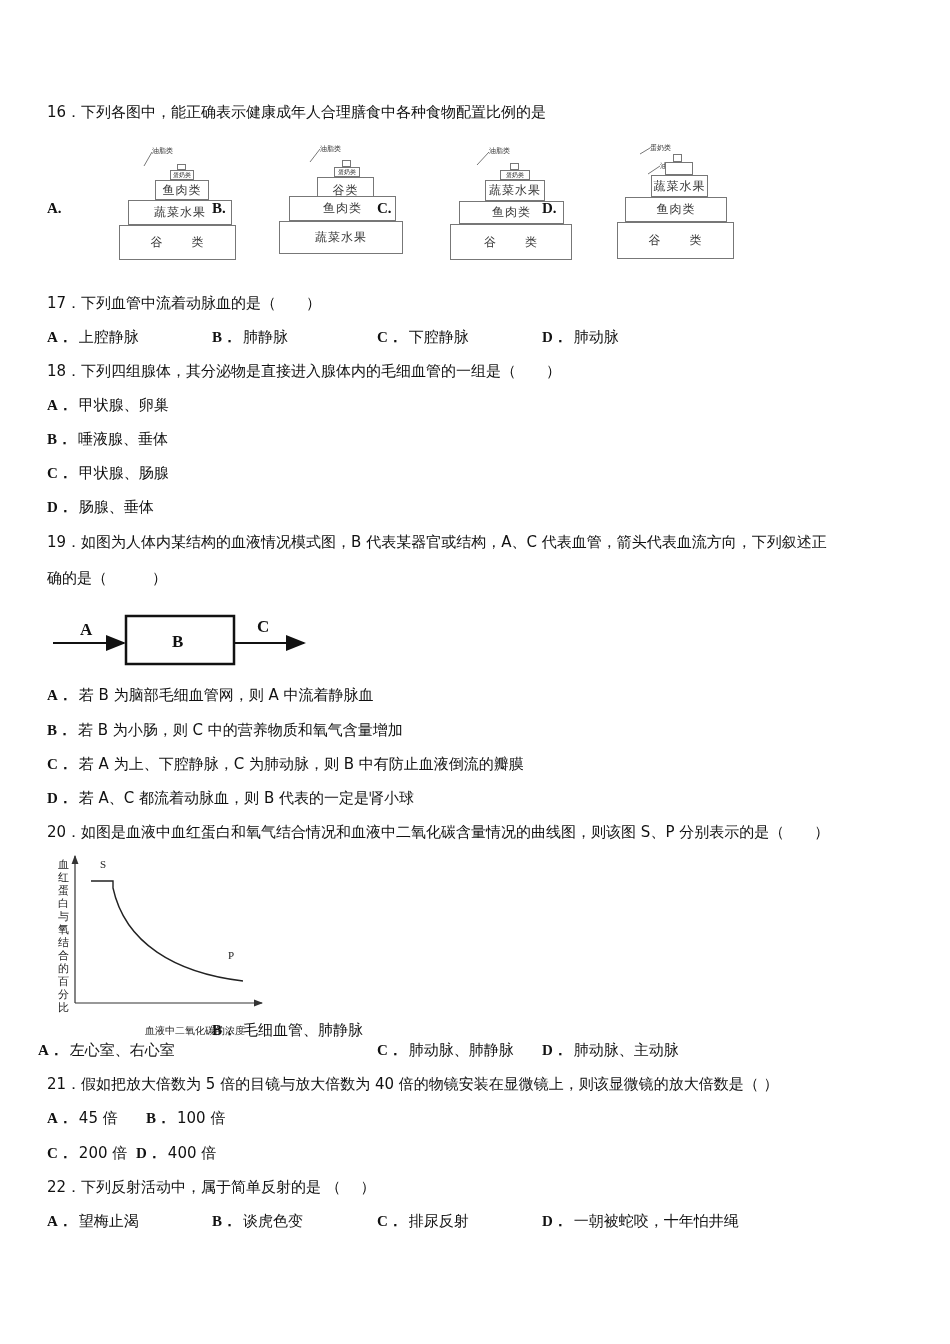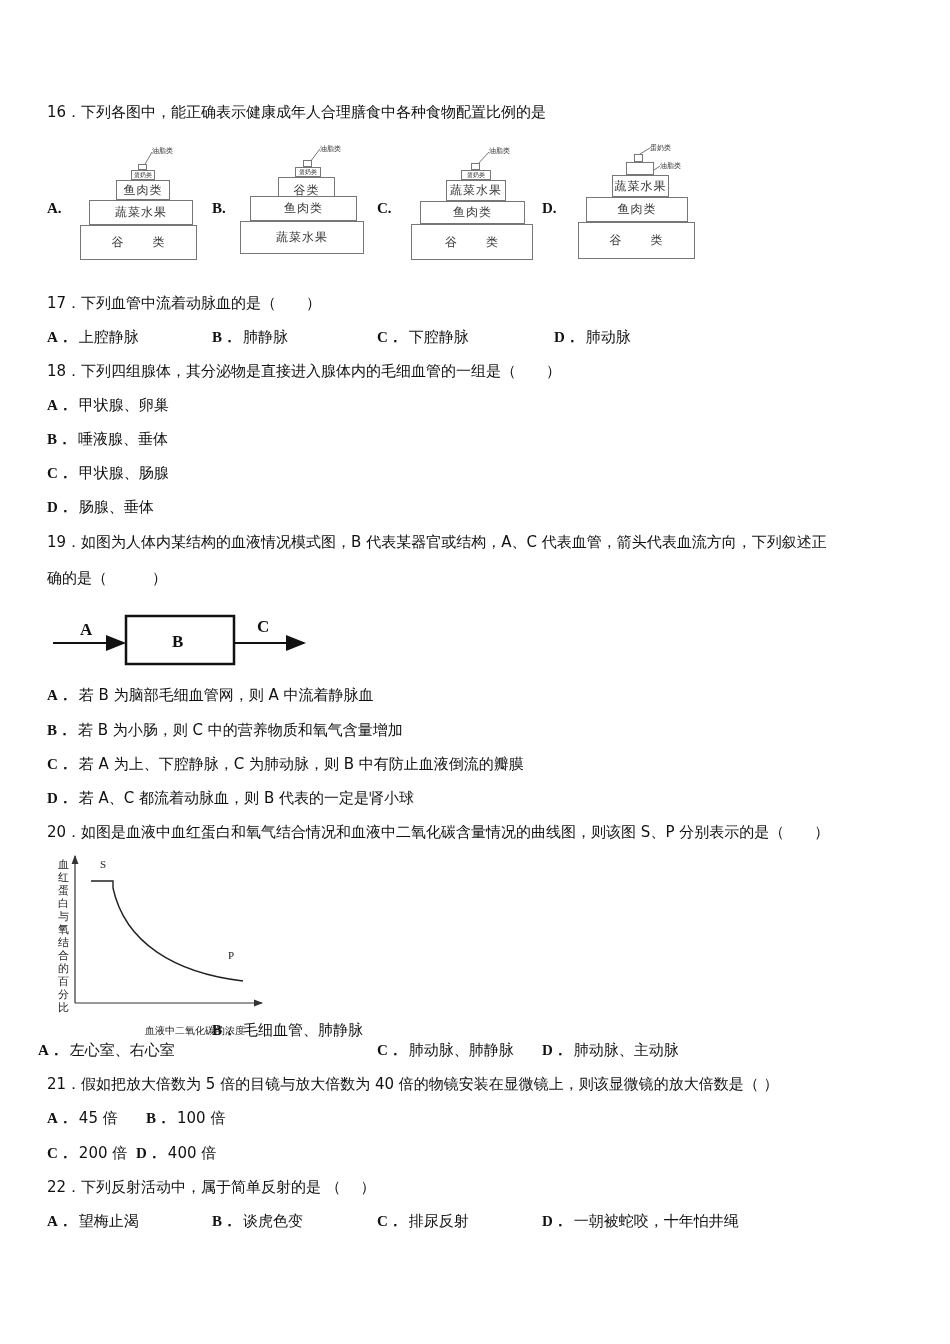--- a/index.html
+++ b/index.html
@@ -9,21 +9,21 @@
     color: #111; font-size: 15px;
   }
   .line { position: absolute; left: 47px; white-space: nowrap; line-height: 20px; }
   .lbl { font-family: "Liberation Serif", "DejaVu Serif", serif; font-weight: bold; margin-right: 6px; }
   .opt { position: absolute; white-space: nowrap; line-height: 20px; }
   .pyr-label { position: absolute; font-family: "Liberation Serif", serif; font-weight: bold; font-size: 15px; }
   .pyramid { position: absolute; }
   .tier {
     position: absolute; border: 1px solid #777; background: #fff; box-sizing: border-box;
     display: flex; align-items: center; justify-content: center;
-    font-size: 12px; color: #333; letter-spacing: 1px;
+    font-size: 12px; color: #333; letter-spacing: 1px; margin-left: 39px;
   }
   .tier.tiny { font-size: 6px; letter-spacing: 0; }
   .tier.grain span { margin: 0 14px; }
   .oil-label { position: absolute; font-size: 7px; color: #333; white-space: nowrap; }
   .fig { position: absolute; }
   svg text { font-family: "Liberation Serif", "DejaVu Serif", serif; }
 </style>
 </head>
 <body>
 
@@ -89,21 +89,21 @@
   <div class="tier grain" style="left:0px; top:82px; width:117px; height:37px;">
       <span>谷</span>
       <span>类</span>
     </div>
 </div>
 
 <div class="line" style="top:293px;">17．下列血管中流着动脉血的是（　　）</div>
 <div class="opt" style="left:47px; top:327px;"><span class="lbl">A．</span><span>上腔静脉</span></div>
 <div class="opt" style="left:212px; top:327px;"><span class="lbl">B．</span><span>肺静脉</span></div>
 <div class="opt" style="left:377px; top:327px;"><span class="lbl">C．</span><span>下腔静脉</span></div>
-<div class="opt" style="left:542px; top:327px;margin-left:12px;"><span class="lbl">D．</span><span>肺动脉</span></div>
+<div class="opt" style="left:542px; top:327px;"><span class="lbl">D．</span><span>肺动脉</span></div>
 
 <div class="line" style="top:361px;">18．下列四组腺体，其分泌物是直接进入腺体内的毛细血管的一组是（　　）</div>
 <div class="opt" style="left:47px; top:395px;"><span class="lbl">A．</span><span>甲状腺、卵巢</span></div>
 <div class="opt" style="left:47px; top:429px;"><span class="lbl">B．</span><span>唾液腺、垂体</span></div>
 <div class="opt" style="left:47px; top:463px;"><span class="lbl">C．</span><span>甲状腺、肠腺</span></div>
 <div class="opt" style="left:47px; top:497px;"><span class="lbl">D．</span><span>肠腺、垂体</span></div>
 
 <div class="line" style="top:532px;">19．如图为人体内某结构的血液情况模式图，B 代表某器官或结构，A、C 代表血管，箭头代表血流方向，下列叙述正</div>
 <div class="line" style="top:568px;">确的是（　　　）</div>
 

